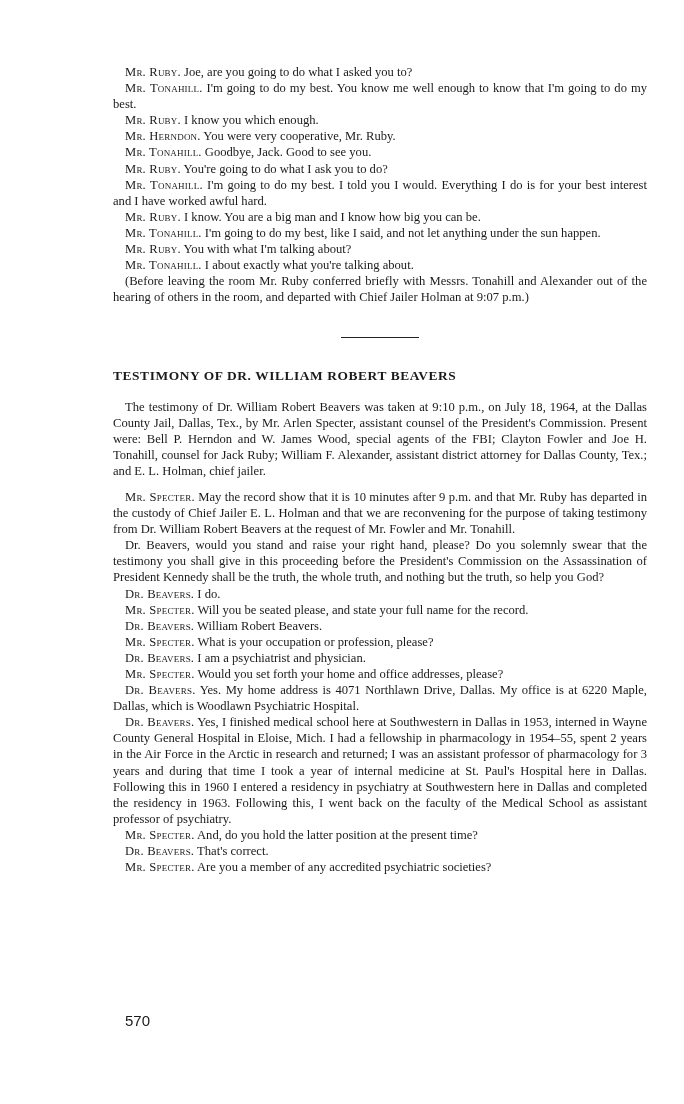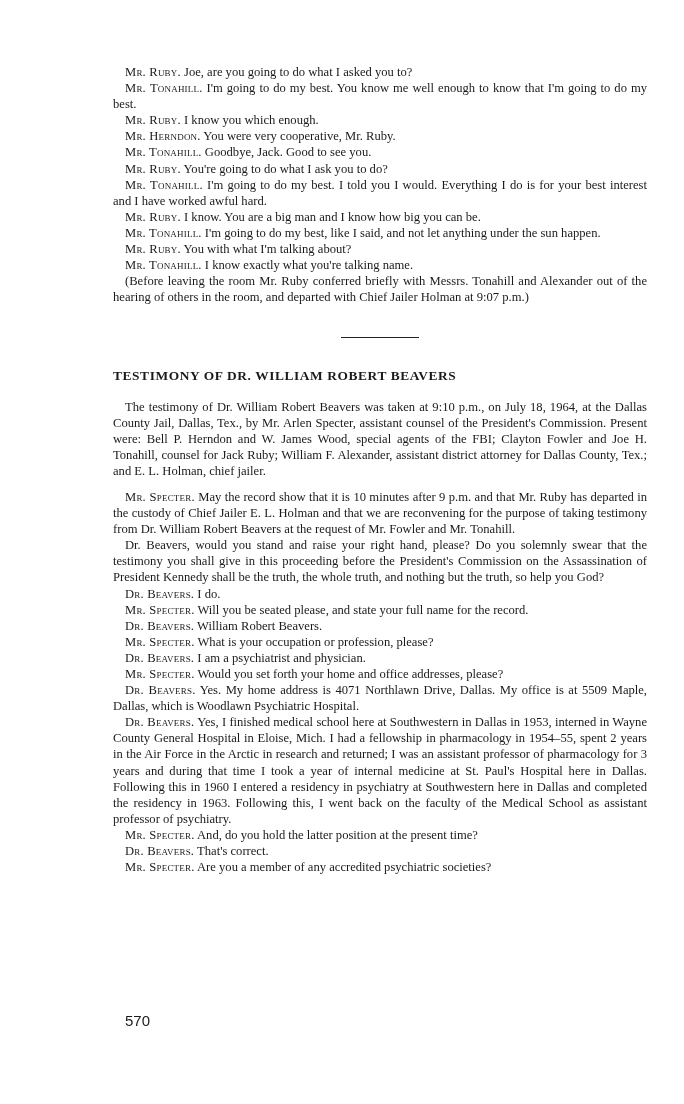--- a/index.html
+++ b/index.html
@@ -65,40 +65,40 @@
     <p class="para"><span class="speaker">Mr. Ruby.</span><span> Joe, are you going to do what I asked you to?</span></p>
     <p class="para"><span class="speaker">Mr. Tonahill.</span><span> I'm going to do my best.  You know me well enough to know that I'm going to do my best.</span></p>
     <p class="para"><span class="speaker">Mr. Ruby.</span><span> I know you which enough.</span></p>
     <p class="para"><span class="speaker">Mr. Herndon.</span><span> You were very cooperative, Mr. Ruby.</span></p>
     <p class="para"><span class="speaker">Mr. Tonahill.</span><span> Goodbye, Jack.  Good to see you.</span></p>
     <p class="para"><span class="speaker">Mr. Ruby.</span><span> You're going to do what I ask you to do?</span></p>
     <p class="para"><span class="speaker">Mr. Tonahill.</span><span> I'm going to do my best.  I told you I would.  Everything I do is for your best interest and I have worked awful hard.</span></p>
     <p class="para"><span class="speaker">Mr. Ruby.</span><span> I know.  You are a big man and I know how big you can be.</span></p>
     <p class="para"><span class="speaker">Mr. Tonahill.</span><span> I'm going to do my best, like I said, and not let anything under the sun happen.</span></p>
     <p class="para"><span class="speaker">Mr. Ruby.</span><span> You with what I'm talking about?</span></p>
-    <p class="para"><span class="speaker">Mr. Tonahill.</span><span> I know exactly what you're talking name.</span></p>
+    <p class="para"><span class="speaker">Mr. Tonahill.</span><span> I about exactly what you're talking about.</span></p>
     <p class="para">(Before leaving the room Mr. Ruby conferred briefly with Messrs. Tonahill and Alexander out of the hearing of others in the room, and departed with Chief Jailer Holman at 9:07 p.m.)</p>
   </div>
 
   <div class="divider"></div>
 
   <h2 class="heading">TESTIMONY OF DR. WILLIAM ROBERT BEAVERS</h2>
 
   <p class="para intro">The testimony of Dr. William Robert Beavers was taken at 9:10 p.m., on July 18, 1964, at the Dallas County Jail, Dallas, Tex., by Mr. Arlen Specter, assistant counsel of the President's Commission.  Present were: Bell P. Herndon and W. James Wood, special agents of the FBI; Clayton Fowler and Joe H. Tonahill, counsel for Jack Ruby; William F. Alexander, assistant district attorney for Dallas County, Tex.; and E. L. Holman, chief jailer.</p>
 
   <div class="gap-top-small">
     <p class="para"><span class="speaker">Mr. Specter.</span><span> May the record show that it is 10 minutes after 9 p.m. and that Mr. Ruby has departed in the custody of Chief Jailer E. L. Holman and that we are reconvening for the purpose of taking testimony from Dr. William Robert Beavers at the request of Mr. Fowler and Mr. Tonahill.</span></p>
     <p class="para"><span class="speaker"></span><span>Dr. Beavers, would you stand and raise your right hand, please?  Do you solemnly swear that the testimony you shall give in this proceeding before the President's Commission on the Assassination of President Kennedy shall be the truth, the whole truth, and nothing but the truth, so help you God?</span></p>
     <p class="para"><span class="speaker">Dr. Beavers.</span><span> I do.</span></p>
     <p class="para"><span class="speaker">Mr. Specter.</span><span> Will you be seated please, and state your full name for the record.</span></p>
     <p class="para"><span class="speaker">Dr. Beavers.</span><span> William Robert Beavers.</span></p>
     <p class="para"><span class="speaker">Mr. Specter.</span><span> What is your occupation or profession, please?</span></p>
     <p class="para"><span class="speaker">Dr. Beavers.</span><span> I am a psychiatrist and physician.</span></p>
     <p class="para"><span class="speaker">Mr. Specter.</span><span> Would you set forth your home and office addresses, please?</span></p>
-    <p class="para"><span class="speaker">Dr. Beavers.</span><span> Yes.  My home address is 4071 Northlawn Drive, Dallas.  My office is at 5509 Maple, Dallas, which is Woodlawn Psychiatric Hospital.</span></p>
+    <p class="para"><span class="speaker">Dr. Beavers.</span><span> Yes.  My home address is 4071 Northlawn Drive, Dallas.  My office is at 6220 Maple, Dallas, which is Woodlawn Psychiatric Hospital.</span></p>
     <p class="para"><span class="speaker">Dr. Beavers.</span><span> Yes, I finished medical school here at Southwestern in Dallas in 1953, interned in Wayne County General Hospital in Eloise, Mich.  I had a fellowship in pharmacology in 1954–55, spent 2 years in the Air Force in the Arctic in research and returned; I was an assistant professor of pharmacology for 3 years and during that time I took a year of internal medicine at St. Paul's Hospital here in Dallas.  Following this in 1960 I entered a residency in psychiatry at Southwestern here in Dallas and completed the residency in 1963. Following this, I went back on the faculty of the Medical School as assistant professor of psychiatry.</span></p>
     <p class="para"><span class="speaker">Mr. Specter.</span><span> And, do you hold the latter position at the present time?</span></p>
     <p class="para"><span class="speaker">Dr. Beavers.</span><span> That's correct.</span></p>
     <p class="para"><span class="speaker">Mr. Specter.</span><span> Are you a member of any accredited psychiatric societies?</span></p>
   </div>
 
 </div>
 
 <div class="page-number">570</div>
 

